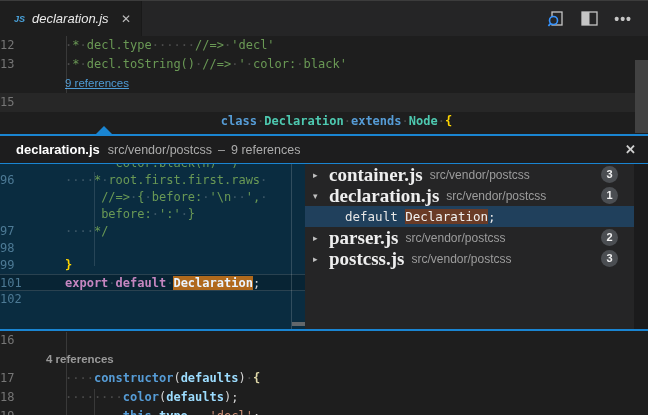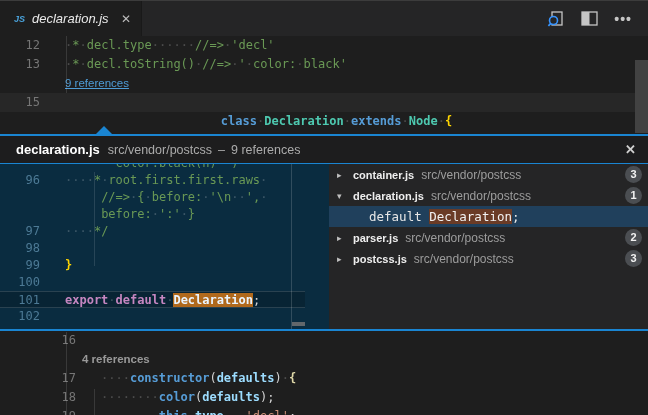--- a/index.html
+++ b/index.html
@@ -13,24 +13,24 @@
        border-right:1px solid #191919;box-sizing:border-box;}
   .js-icon{color:#4aa3dc;font-size:9px;font-weight:bold;font-style:italic;margin-right:7px;text-align:center;}
   .tab-label{color:#eaeaea;font-size:13px;font-style:italic;}
   .tab-close{color:#bdbdbd;font-size:12px;margin-left:auto;cursor:pointer;}
   .tab-actions{margin-left:auto;display:flex;align-items:center;gap:16px;padding-right:16px;}
   .act{display:flex;align-items:center;cursor:pointer;}
   .dots{color:#c5c5c5;font-size:14px;letter-spacing:1px;font-weight:bold;}
 
   
   .ed-top{position:absolute;top:36px;left:0;right:0;height:98px;}
-  .ed-bottom{position:absolute;top:331px;left:0;right:0;height:62px;margin-left:36px;}
+  .ed-bottom{position:absolute;top:331px;left:0;right:0;height:62px;}
   .row{display:flex;height:19px;line-height:19px;font-family:"DejaVu Sans Mono",monospace;
        font-size:12px;box-sizing:border-box;white-space:pre;}
-  .gutter{width:40px;flex:none;text-align:right;color:#767676;}
+  .gutter{width:40px;flex:none;color:#767676;}
   .code{margin-left:25px;text-align:center;}
   .row.lens{font-family:"Liberation Sans",sans-serif;}
   .lens-label{color:#999999;font-size:11.5px;}
   .lens-label.link{color:#4e9cd6;text-decoration:underline;cursor:pointer;}
   .current-line{background:rgba(255,255,255,0.045);flex-direction:column;}
 
   
   .ws{color:rgba(255,255,255,0.20);}
   .sp{opacity:0;}
   .tk-comment{color:#6a9955;}
@@ -53,37 +53,37 @@
   
   .peek{position:absolute;top:134px;left:0;right:0;height:197px;box-sizing:border-box;
         border-top:2px solid #1a85d2;border-bottom:2px solid #1a85d2;background:#0a2c40;z-index:4;}
   .peek-header{height:27px;background:#1d1d1e;border-bottom:1px solid #1a85d2;box-sizing:content-box;
                display:flex;align-items:center;padding:0 12px 0 16px;}
   .peek-title{color:#ffffff;font-weight:bold;font-size:13px;}
   .peek-path{color:#ababab;font-size:12.5px;margin-left:8px;}
   .peek-sep{color:#ababab;font-size:12.5px;margin-left:6px;}
   .peek-count{color:#ababab;font-size:12.5px;margin-left:6px;}
   .peek-close{margin-left:auto;color:#d0d0d0;font-size:13px;font-weight:bold;cursor:pointer;}
-  .peek-body{display:flex;height:165px;position:relative;gap:24px;}
+  .peek-body{display:flex;height:165px;position:relative;}
   .peek-editor{width:305px;flex:none;position:relative;overflow:hidden;}
   .peek-editor-inner{margin-top:-9px;}
   .prow{display:flex;height:17px;line-height:17px;font-family:"DejaVu Sans Mono",monospace;
         font-size:12px;box-sizing:border-box;white-space:pre;}
   .prow .gutter{color:#4d7a95;}
   .current-box{border-top:1px solid rgba(255,255,255,0.14);border-bottom:1px solid rgba(255,255,255,0.14);
                background:rgba(0,0,0,0.18);}
   .ruler-line{position:absolute;left:291px;top:0;bottom:0;width:1px;background:rgba(255,255,255,0.16);}
   .h-thumb{position:absolute;left:292px;bottom:3px;width:13px;height:4px;background:#62676b;}
 
   .peek-tree{width:329px;flex:none;background:#252526;position:relative;overflow:hidden;}
   .trow{height:21px;display:flex;align-items:center;padding-left:8px;box-sizing:border-box;
         position:relative;cursor:pointer;}
   .trow.selected{background:#20405c;}
   .twisty{width:14px;flex:none;color:#c0c0c0;font-size:9px;}
-  .fname{color:#eeeeee;font-weight:bold;font-size:11px;margin-left:2px;}
+  .fname{color:#eeeeee;font-weight:bold;font-size:19px;margin-left:2px;font-family:Liberation Serif, serif;}
   .fpath{color:#9d9d9d;font-size:12px;margin-left:7px;}
   .badge{position:absolute;right:16px;top:2px;width:17px;height:17px;border-radius:50%;
          background:#4b4e52;color:#f2f2f2;font-size:11px;font-weight:bold;
          text-align:center;line-height:17px;}
   .trow.result{padding-left:40px;font-family:"DejaVu Sans Mono",monospace;font-size:12.5px;}
   .rpre,.rpost{color:#e6e6e6;font-weight:500;white-space:pre;}
   .rmatch{background:#6a3b26;color:#f2f2f2;font-weight:500;}
   .peek-strip{flex:1;background:#1b1b1c;}
 
   
@@ -139,21 +139,20 @@
     <div class="peek-body">
       <div class="peek-editor">
         <div class="peek-editor-inner" id="peek-editor">
             <div class="prow"><span class="gutter"></span><span class="code"><span class="sp">       </span><span class="tk-comment">color:black(n)</span><span class="ws">·</span><span class="tk-comment">')</span></span></div>
             <div class="prow"><span class="gutter">96</span><span class="code"><span class="ws">····</span><span class="tk-comment">*</span><span class="ws">·</span><span class="tk-comment">root.first.first.raws</span><span class="ws">·</span></span></div>
             <div class="prow"><span class="gutter"></span><span class="code"><span class="sp">     </span><span class="tk-comment">//=&gt;</span><span class="ws">·</span><span class="tk-comment">{</span><span class="ws">·</span><span class="tk-comment">before:</span><span class="ws">·</span><span class="tk-comment">'\n</span><span class="ws">··</span><span class="tk-comment">',</span><span class="ws">·</span></span></div>
             <div class="prow"><span class="gutter"></span><span class="code"><span class="sp">     </span><span class="tk-comment">before:</span><span class="ws">·</span><span class="tk-comment">':'</span><span class="ws">·</span><span class="tk-comment">}</span></span></div>
             <div class="prow"><span class="gutter">97</span><span class="code"><span class="ws">····</span><span class="tk-comment">*/</span></span></div>
             <div class="prow"><span class="gutter">98</span><span class="code"></span></div>
             <div class="prow"><span class="gutter">99</span><span class="code"><span class="tk-brace">}</span></span></div>
-            <div class="prow"><span class="gutter">100</span><span class="code"></span></div>
             <div class="prow current-box"><span class="gutter">101</span><span class="code"><span class="tk-mag">export</span><span class="ws">·</span><span class="tk-mag">default</span><span class="ws">·</span><span class="tk-match">Declaration</span><span class="tk-plain">;</span></span></div>
             <div class="prow"><span class="gutter">102</span><span class="code"></span></div>
           </div>
         <div class="guide" style="left:94px;top:8px;height:94px;"></div>
         <div class="ruler-line"></div>
         <div class="h-thumb"></div>
       </div>
       <div class="peek-tree" id="peek-tree">
           <div class="trow file">
             <span class="twisty">▸</span>

